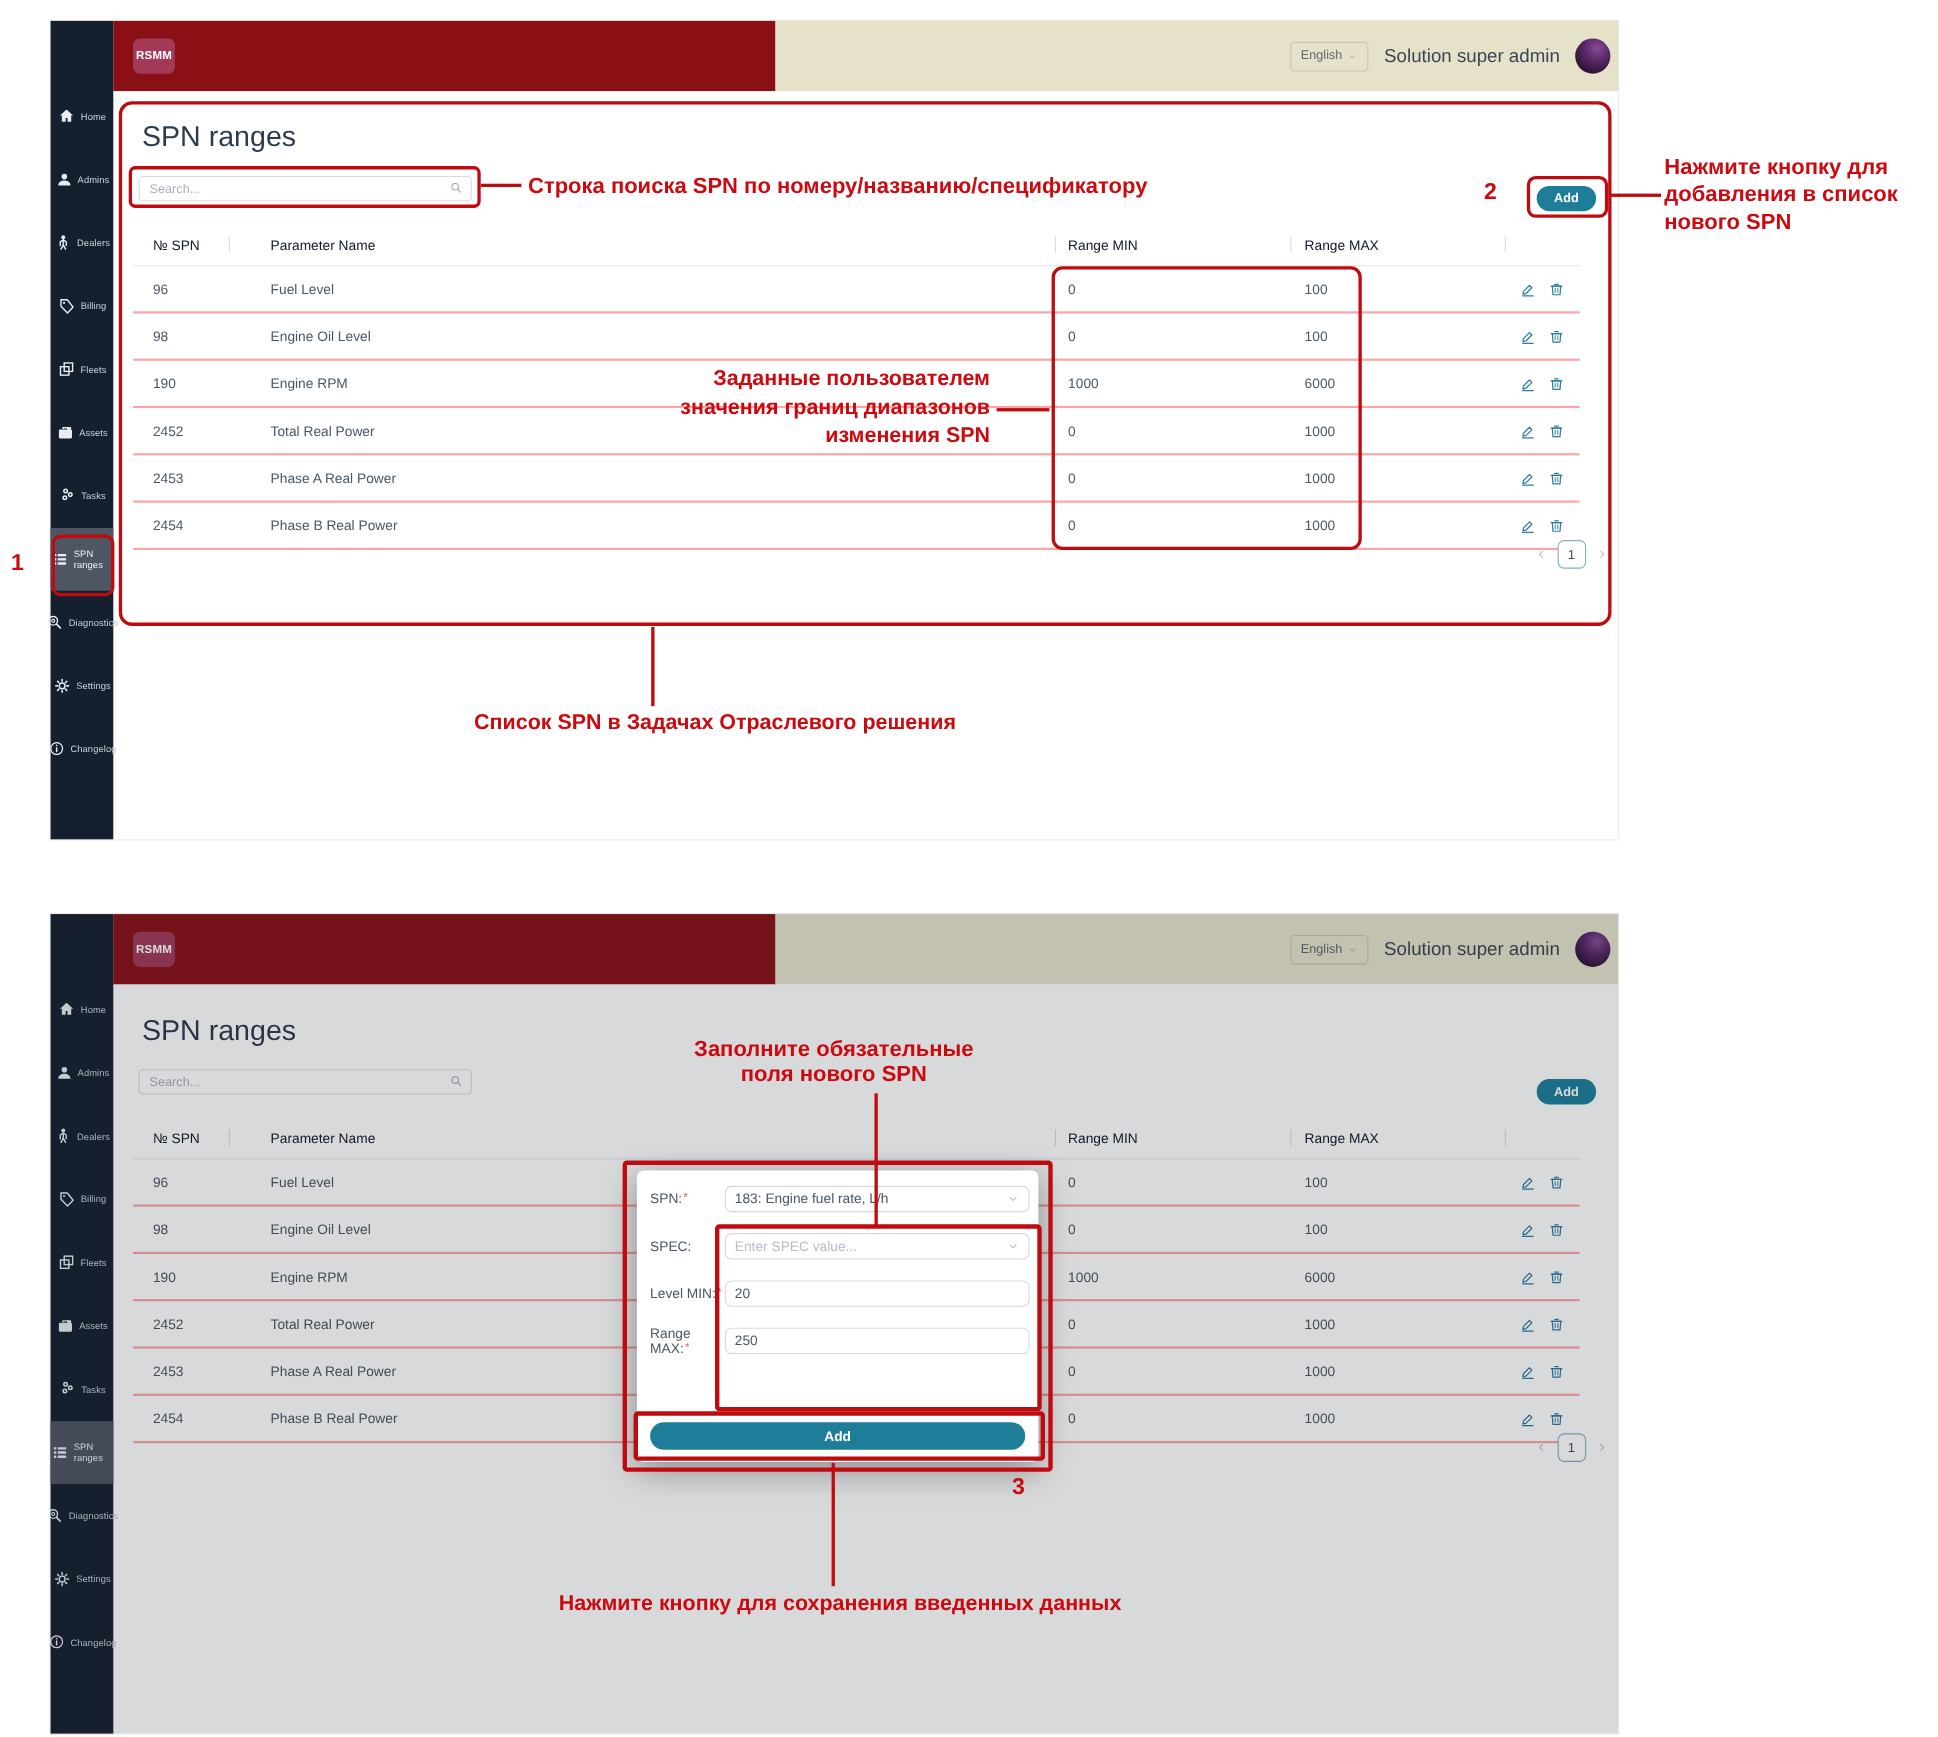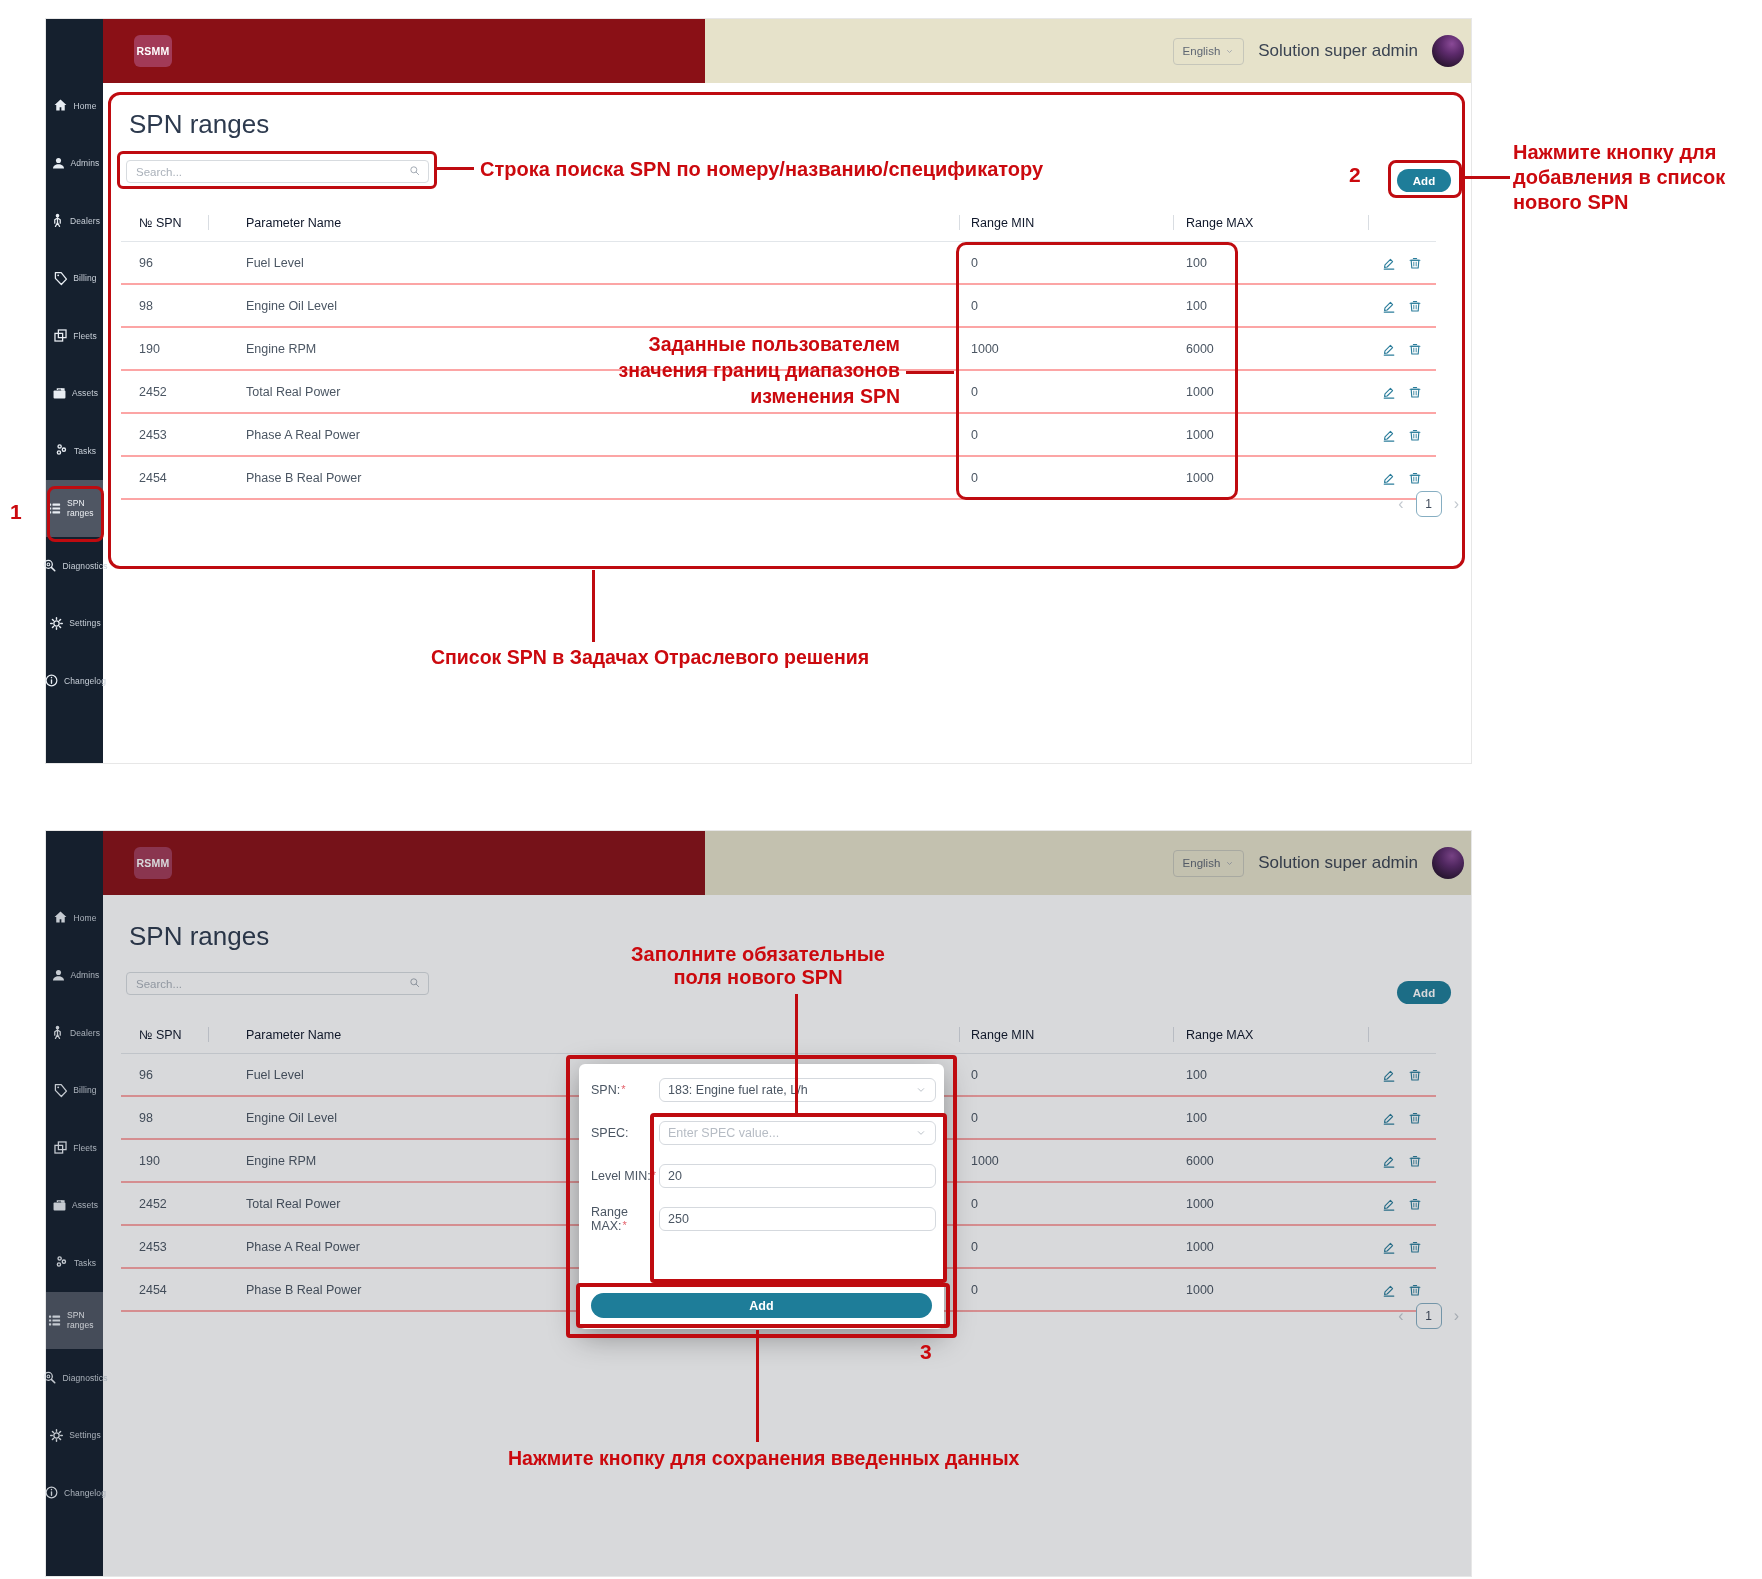--- a/index.html
+++ b/index.html
@@ -21,21 +21,21 @@
   .nav-item.active{background:#4f5663;}
   .nav-item.push{margin-top:auto;margin-bottom:4px;}
   .nav-icon{color:#e8edf3;height:17px;display:flex;align-items:center;justify-content:center;}
   .nav-icon svg{width:17px;height:17px;display:block;}
   .nav-label{font-size:8.5px;color:#c9d0d9;letter-spacing:.1px;}
   .nav-item.active .nav-label{color:#eef1f5;}
 
   .topbar{position:absolute;left:57px;top:0;right:0;height:64px;display:flex;}
   .topbar-left{width:602px;background:var(--maroon);display:flex;align-items:center;padding-left:18px;}
   .brand{width:38px;height:32px;background:#a23a57;border-radius:6px;color:#fff;font-size:10.5px;
-    font-weight:bold;display:flex;align-items:center;justify-content:center;letter-spacing:.2px;margin-left:13px;}
+    font-weight:bold;display:flex;align-items:center;justify-content:center;letter-spacing:.2px;}
   .topbar-right{flex:1;background:var(--beige);display:flex;align-items:center;justify-content:flex-end;gap:14px;padding-right:7px;}
   .lang{height:27px;padding:0 9px;border:1px solid #c6c6ba;border-radius:4px;background:transparent;
     font-size:11.5px;color:#5f6773;display:flex;align-items:center;gap:5px;cursor:pointer;}
   .lang .chev{color:#9aa0a9;}
   .user-name{font-size:17px;color:#3b4452;}
   .avatar{width:32px;height:32px;border-radius:50%;
     background:radial-gradient(circle at 62% 28%,#8a4a97 0%,#5c2a6b 35%,#2a1430 78%,#1c0d20 100%);}
 
   .content{position:absolute;left:57px;top:64px;right:0;bottom:0;background:#fff;}
   .title{position:absolute;left:26px;top:26px;font-size:26px;font-weight:500;color:#2d3a4e;}

